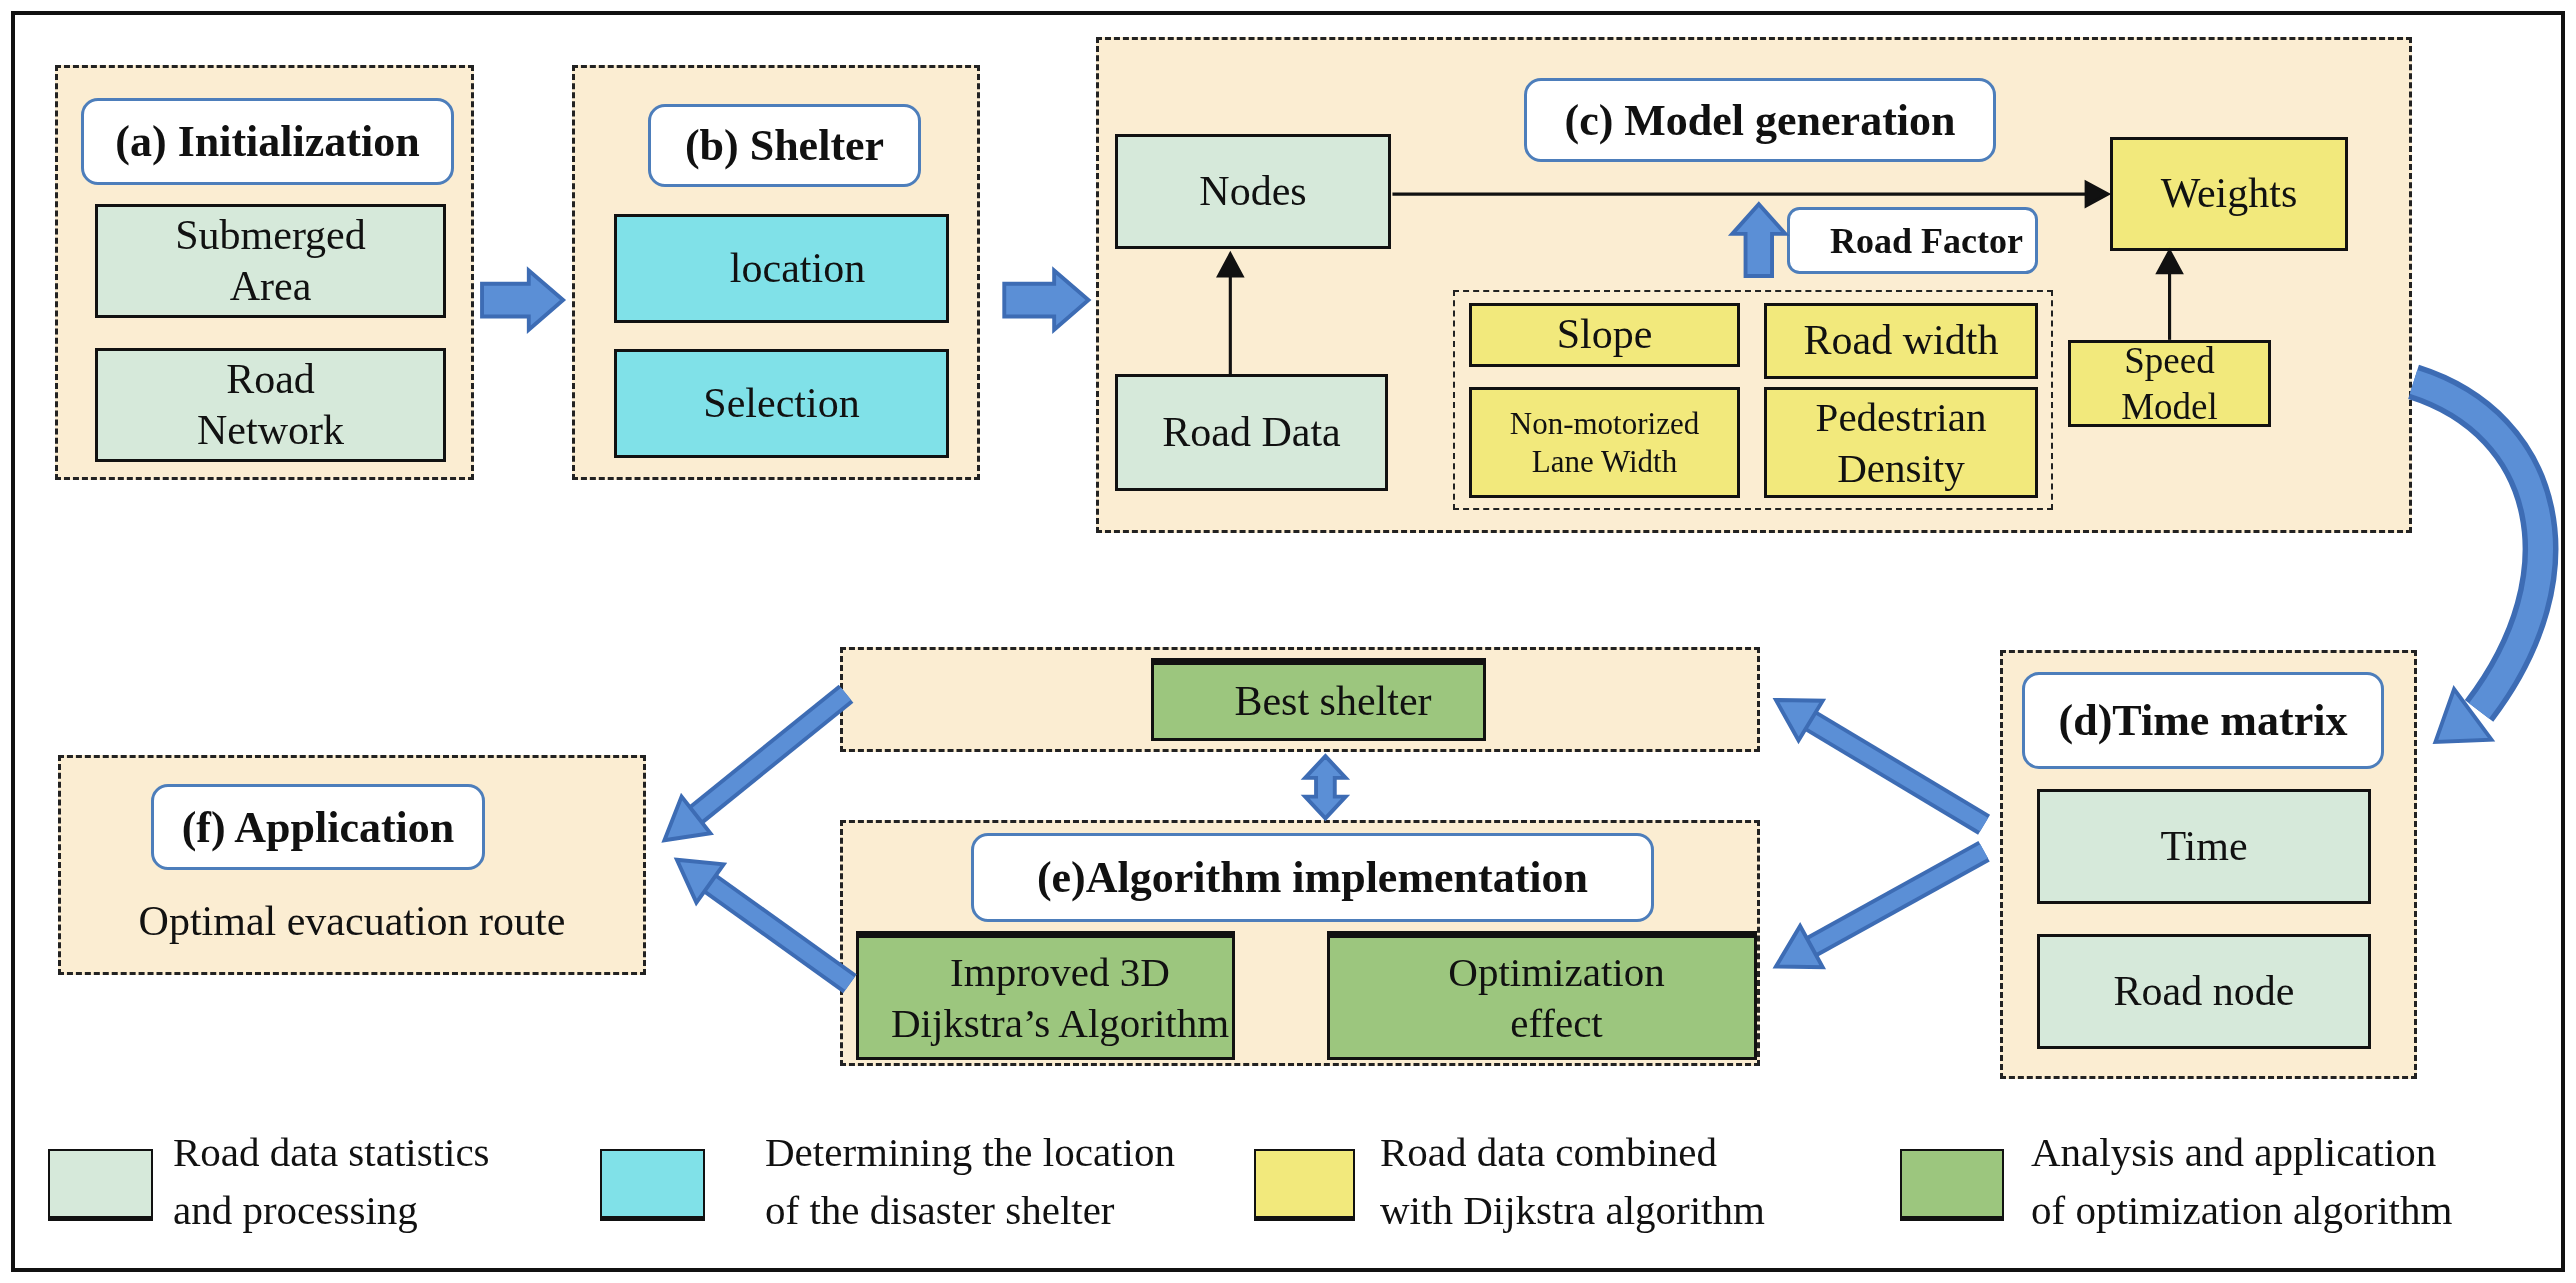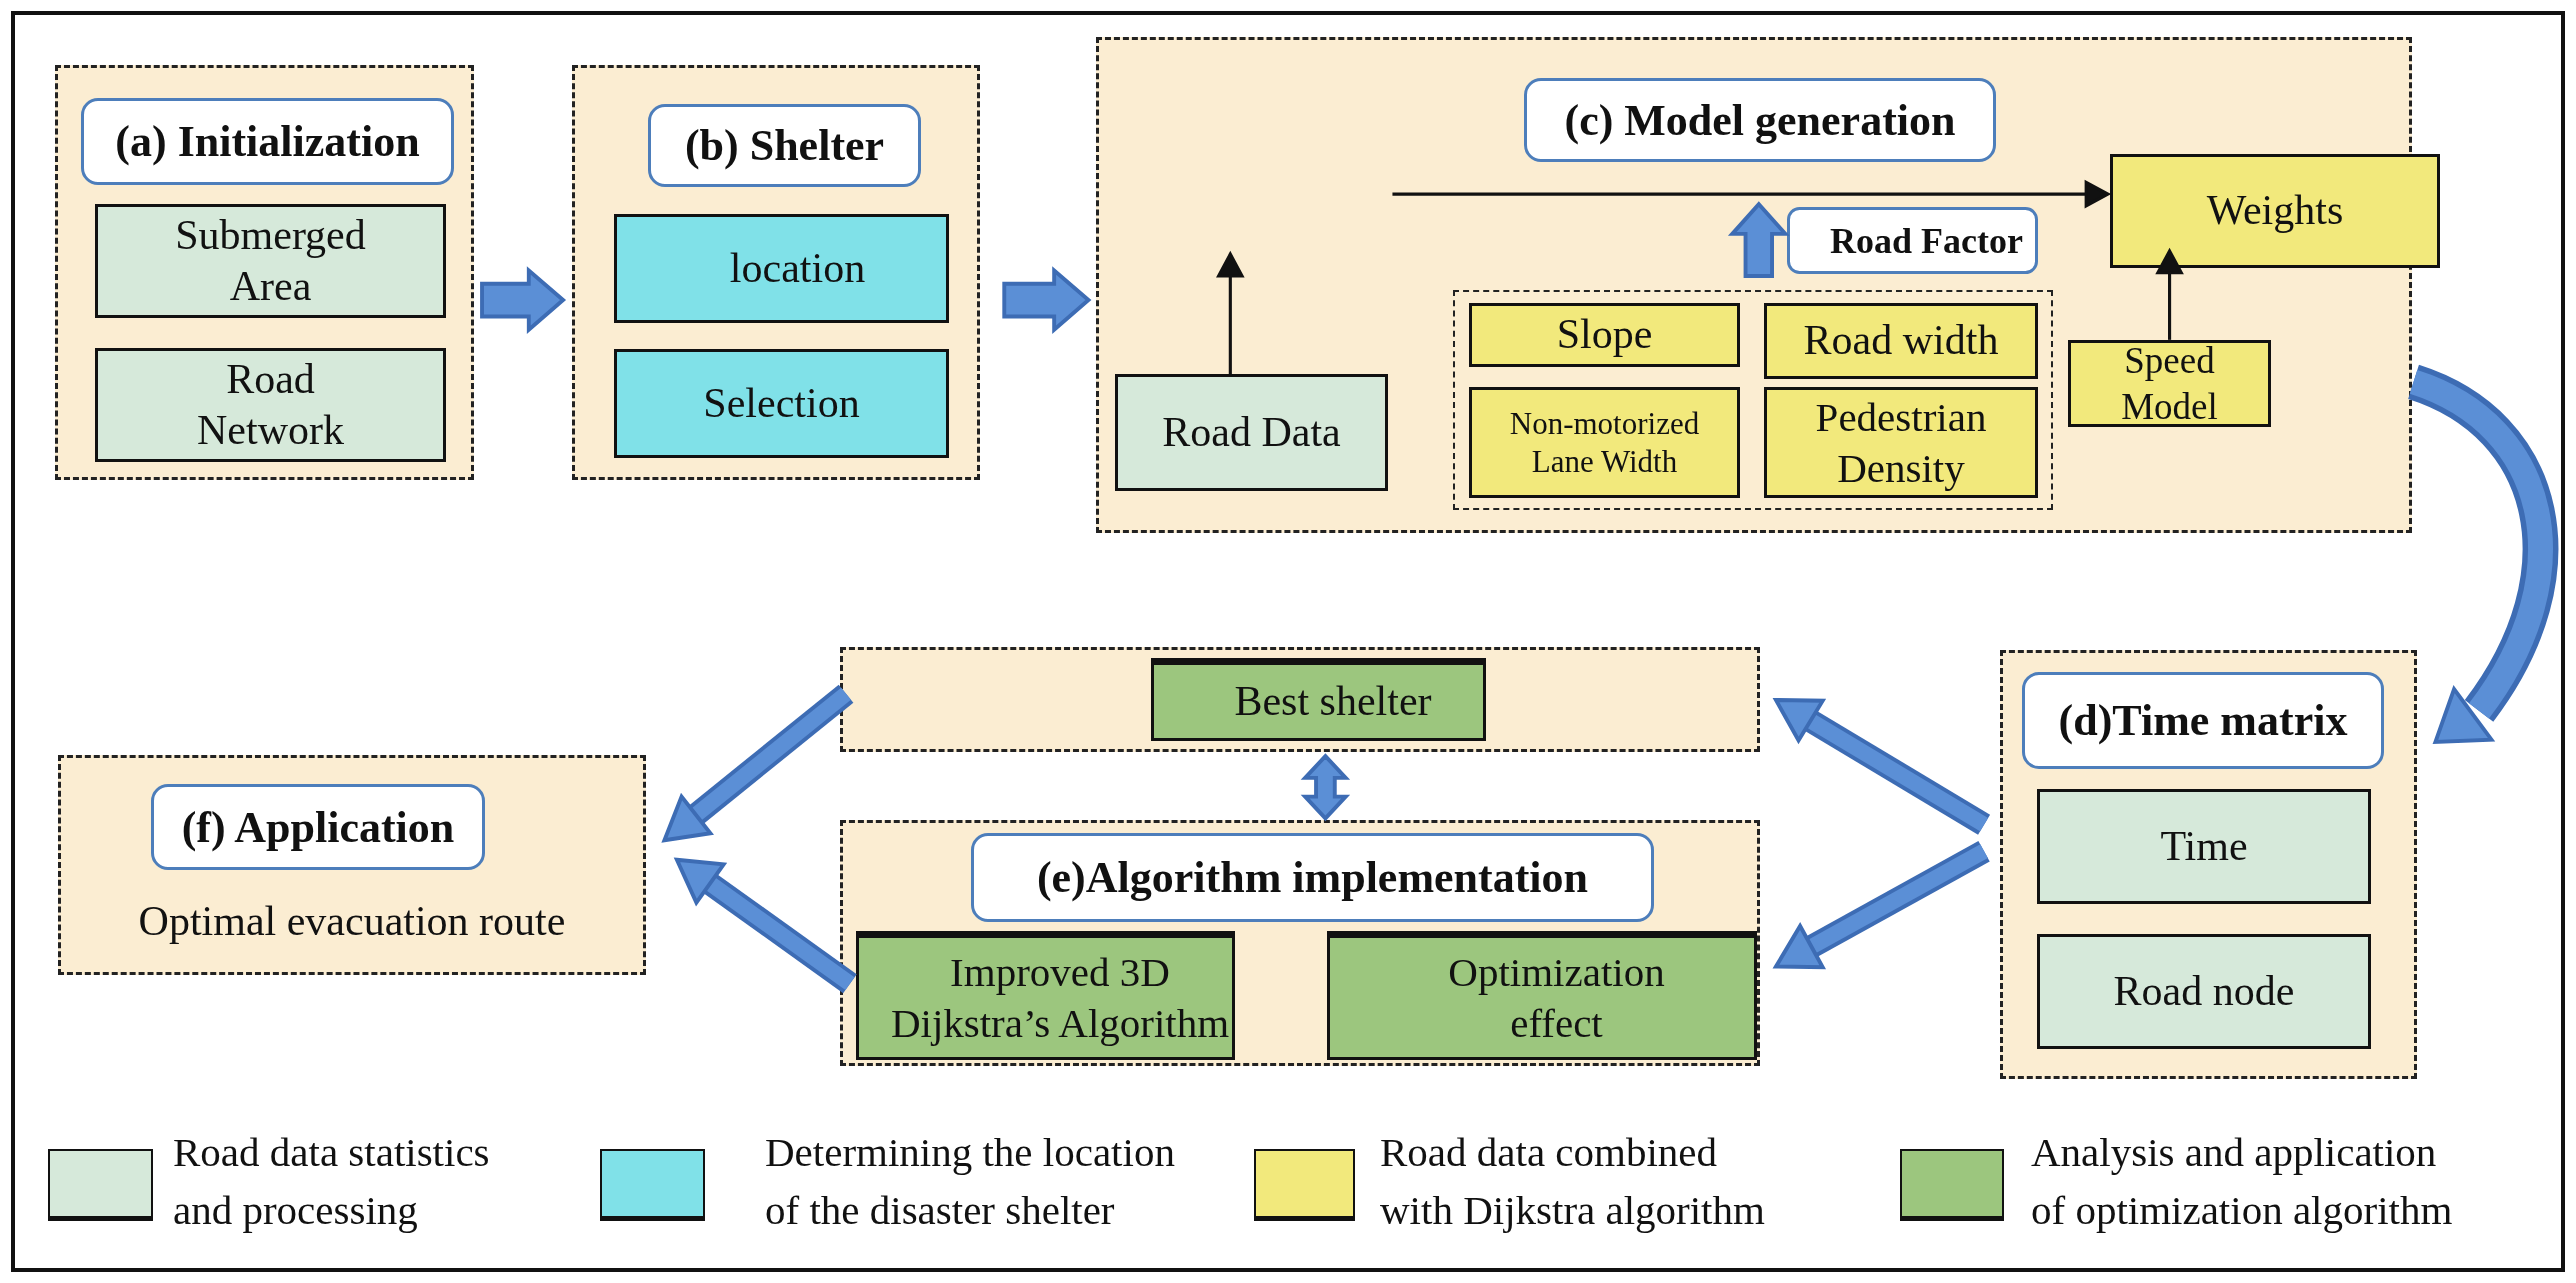--- a/index.html
+++ b/index.html
@@ -57,30 +57,31 @@
   <div class="box pale" style="left:95px;top:204px;width:351px;height:114px;">Submerged
 Area</div>
   <div class="box pale" style="left:95px;top:348px;width:351px;height:114px;">Road
 Network</div>
 
   <div class="pill" style="left:648px;top:104px;width:273px;height:83px;">(b) Shelter</div>
   <div class="box cyan" style="left:614px;top:214px;width:335px;height:109px;padding-left:32px;">location</div>
   <div class="box cyan" style="left:614px;top:349px;width:335px;height:109px;">Selection</div>
 
   <div class="pill" style="left:1524px;top:78px;width:472px;height:84px;">(c) Model generation</div>
+  <div class="box pale" style="left:1115px;top:134px;width:276px;height:115px;">Nodes</div>
   <div class="box pale" style="left:1115px;top:374px;width:273px;height:117px;">Road Data</div>
   <div class="subgroup" style="left:1453px;top:290px;width:600px;height:220px;"></div>
   <div class="box yellow" style="left:1469px;top:303px;width:271px;height:64px;">Slope</div>
   <div class="box yellow" style="left:1764px;top:303px;width:274px;height:76px;">Road width</div>
   <div class="box yellow f40" style="left:1469px;top:387px;width:271px;height:111px;">Non-motorized
 Lane Width</div>
   <div class="box yellow f52" style="left:1764px;top:387px;width:274px;height:111px;">Pedestrian
 Density</div>
   <div class="pill small" style="left:1787px;top:207px;width:251px;height:67px;">Road Factor</div>
-  <div class="box yellow" style="left:2110px;top:137px;width:330px;height:114px;margin-top:17px;">Weights</div>
+  <div class="box yellow" style="left:2110px;top:137px;width:238px;height:114px;">Weights</div>
   <div class="box yellow f48" style="left:2068px;top:340px;width:203px;height:87px;">Speed
 Model</div>
 
   <div class="pill" style="left:2022px;top:672px;width:362px;height:97px;">(d)Time matrix</div>
   <div class="box pale" style="left:2037px;top:789px;width:334px;height:115px;">Time</div>
   <div class="box pale" style="left:2037px;top:934px;width:334px;height:115px;">Road node</div>
 
   <div class="box green" style="left:1151px;top:658px;width:335px;height:83px;">Best shelter</div>
   <div class="pill" style="left:971px;top:833px;width:683px;height:89px;">(e)Algorithm implementation</div>
   <div class="box green f52" style="left:856px;top:931px;width:379px;height:129px;">Improved 3D

